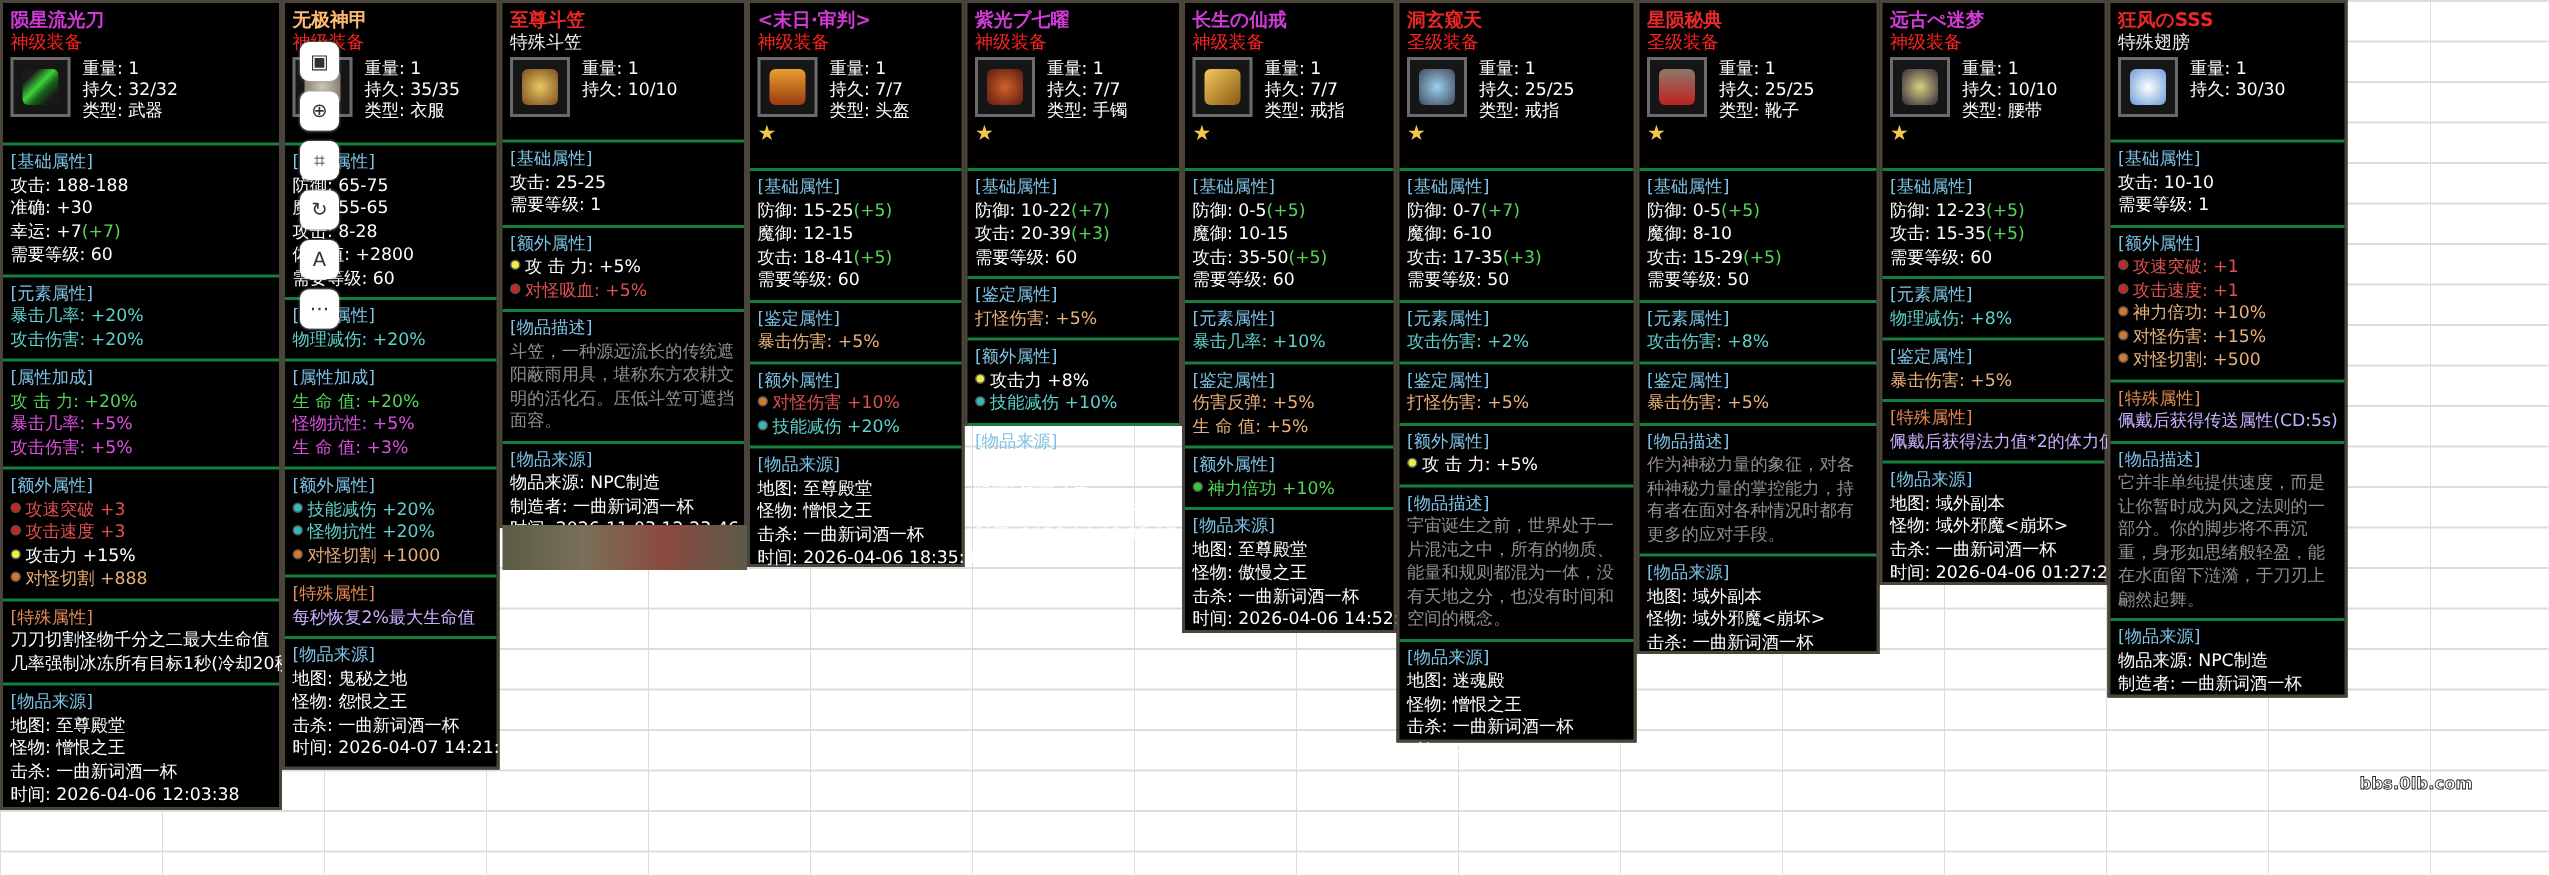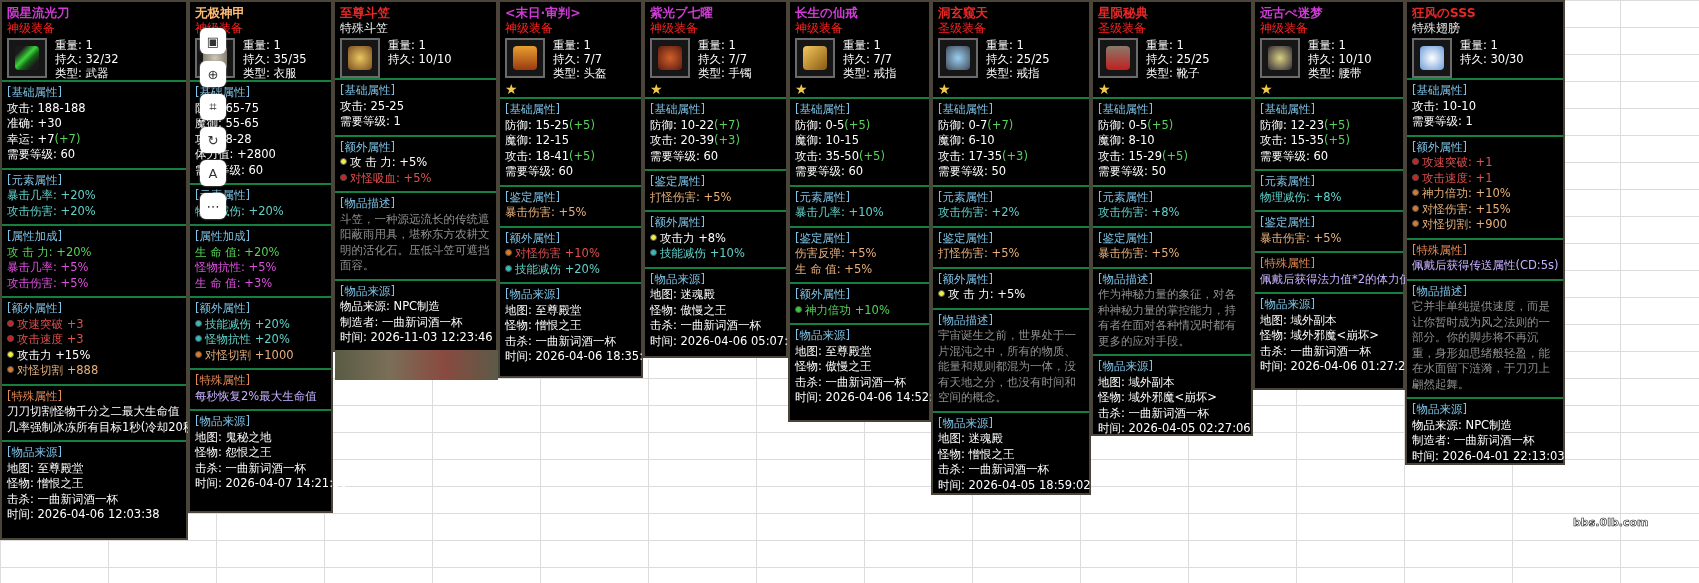--- a/index.html
+++ b/index.html
@@ -1,21 +1,21 @@
 <!DOCTYPE html>
 <html><head>
 <meta charset="utf-8">
 <style>
 *{box-sizing:border-box;margin:0;padding:0}
 body{width:1699px;height:583px;overflow:hidden;position:relative;font-family:"DejaVu Sans","Liberation Sans",sans-serif;
 background-color:#fff;
 background-image:linear-gradient(#dcdcdc 1px,transparent 1px),linear-gradient(90deg,#dcdcdc 1px,transparent 1px);
 background-size:108px 27px;}
 .panel{position:absolute;top:0;background:#000;border:2px solid #4a4538;color:#fff;font-size:11.5px;line-height:15.5px}
-.head{padding:3px 5px 0 5px}
+.head{padding:3px 5px 15px 5px}
 .name{font-weight:bold;font-size:12.5px;line-height:16px}
 .grade{font-size:12px;line-height:15px}
 .iconrow{display:flex;align-items:flex-start;margin-top:2px}
 .ibox{width:40px;height:40px;border:2px solid #6b6b6b;background:#161616;flex:0 0 auto;display:flex;align-items:center;justify-content:center;margin-right:8px}
 .ibox span{display:block;width:24px;height:24px;border-radius:4px}
 .meta div{line-height:14px}
 .star{color:#f2c84b;font-size:14px;line-height:15px;margin-top:2px}
 .sec{border-top:2px solid #15803d;padding:3px 5px 5px 5px}
 .stitle{color:#7ec3e6}
 .stitle.orange{color:#e58a55}
@@ -224,21 +224,21 @@
     </div>
   <div class="sec">
       <div class="stitle">[物品来源]</div>
     <div class="row">地图: 至尊殿堂</div>
       <div class="row">怪物: 憎恨之王</div>
       <div class="row">击杀: 一曲新词酒一杯</div>
       <div class="row">时间: 2026-04-06 18:35:39</div>
     </div>
 </div>
 
-<div class="panel" style="left:643px;width:145px;height:358px">
+<div class="panel" style="left:643px;width:145px;height:284px">
   <div class="head">
     <div class="name" style="color:#d03ad6">紫光ブ七曜</div>
     <div class="grade" style="color:#ff2020">神级装备</div>
     <div class="iconrow">
         <div class="ibox">
           <span style="background:radial-gradient(#d0602a,#5a1a10)"></span>
         </div>
       <div class="meta">
           <div><span>重量: </span><span>1</span></div>
           <div><span>持久: </span><span>7/7</span></div>
@@ -469,21 +469,21 @@
       <div class="stitle">[基础属性]</div>
       <div class="row">攻击: 10-10</div>
       <div class="row">需要等级: 1</div>
     </div>
   <div class="sec">
       <div class="stitle">[额外属性]</div>
     <div class="row rd"><i class="dot" style="background:#c22"></i><span>攻速突破: +1</span></div>
     <div class="row rd"><i class="dot" style="background:#c22"></i><span>攻击速度: +1</span></div>
     <div class="row or"><i class="dot" style="background:#d7782a"></i><span>神力倍功: +10%</span></div>
     <div class="row or"><i class="dot" style="background:#d7782a"></i><span>对怪伤害: +15%</span></div>
-    <div class="row or"><i class="dot" style="background:#d7782a"></i><span>对怪切割: +900</span></div>
+    <div class="row or"><i class="dot" style="background:#d7782a"></i><span>对怪切割: +500</span></div>
     </div>
   <div class="sec">
       <div class="stitle orange">[特殊属性]</div>
       <div class="row lv">佩戴后获得传送属性(CD:5s)</div>
     </div>
   <div class="sec">
       <div class="stitle">[物品描述]</div>
       <div class="desc">它并非单纯提供速度，而是让你暂时成为风之法则的一部分。你的脚步将不再沉重，身形如思绪般轻盈，能在水面留下涟漪，于刀刃上翩然起舞。</div>
     </div>
   <div class="sec">

